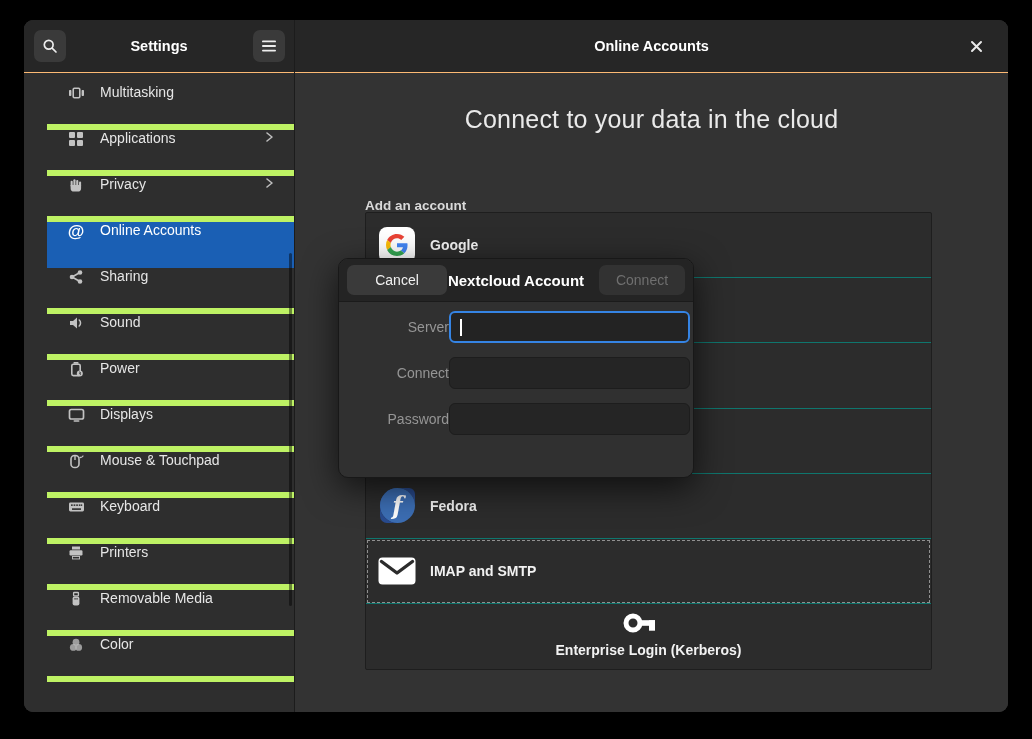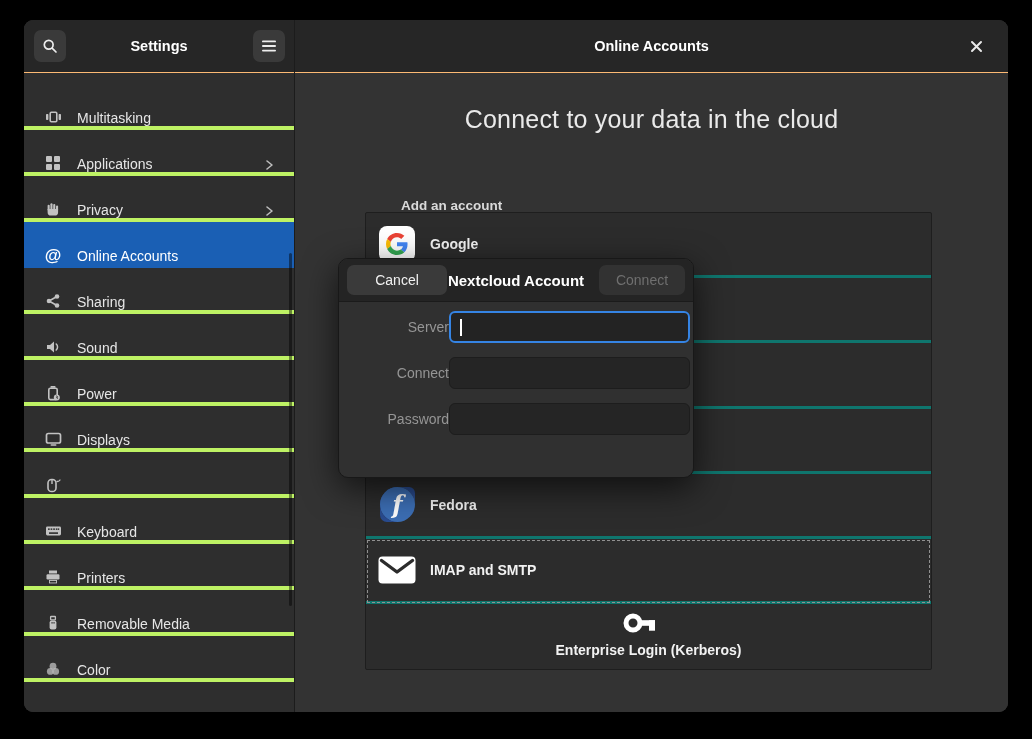--- a/index.html
+++ b/index.html
@@ -15,40 +15,40 @@
   .hb-title{position:absolute;left:0;right:0;top:0;height:52px;display:flex;align-items:center;
             justify-content:center;color:#ffffff;font-size:14.5px;font-weight:bold;}
   .btn-icon{position:absolute;top:10px;width:32px;height:32px;background:#3a3a3a;border-radius:7px;
             display:flex;align-items:center;justify-content:center;color:#ededed;}
   .hb-sep{position:absolute;left:270px;top:0;bottom:0;width:1px;background:#1c1c1c;z-index:5;}
   .close-btn{position:absolute;right:18px;top:12px;width:28px;height:28px;display:flex;
              align-items:center;justify-content:center;color:#e8e8e8;border-radius:6px;}
   
   .sidebar{position:absolute;left:0;top:53px;width:270px;bottom:0;background:#2e2e2e;}
   .s-list{position:absolute;left:0;top:11px;width:100%;}
-  .s-item{position:relative;height:46px;display:flex;align-items:flex-end;padding:0 18px 0 20px;
-          border-bottom:4px solid #bef264;color:#e6e6e6;box-sizing:border-box;}
+  .s-item{position:relative;height:46px;display:flex;align-items:flex-start;padding:0 18px 0 20px;
+          border-bottom:6px solid #bef264;color:#e6e6e6;box-sizing:border-box;margin-left:23px;}
   .s-item.selected{background:#1a5fb4;color:#ffffff;border-bottom-color:#1a5fb4;}
   .s-icon{width:18px;height:18px;margin-right:15px;flex:0 0 auto;color:#c2c2c2;
           display:flex;align-items:center;justify-content:center;}
   .s-item.selected .s-icon{color:#ffffff;}
   .s-label{font-size:14px;flex:1 1 auto;white-space:nowrap;}
   .chev{width:14px;height:14px;color:#bdbdbd;flex:0 0 auto;}
   .at-glyph{font-size:17px;font-weight:bold;line-height:1;}
   .scrollbar{position:absolute;left:265px;top:180px;width:3px;height:353px;
              background:rgba(0,0,0,.45);border-radius:2px;}
   
   .content{position:absolute;left:271px;top:53px;right:0;bottom:0;background:#333333;text-decoration:underline;}
   .heading{position:absolute;left:0;right:0;top:32px;text-align:center;color:#eaeaea;
            font-size:25px;font-weight:300;letter-spacing:.2px;}
-  .section-label{position:absolute;left:70px;top:125px;color:#dadada;font-size:13.5px;font-weight:bold;margin-left:36px;}
+  .section-label{position:absolute;left:70px;top:125px;color:#dadada;font-size:13.5px;font-weight:bold;}
   .accounts-list{position:absolute;left:70px;top:139px;width:567px;height:458px;background:#2c2c2c;
                  border:1px solid #1e1e1e;border-radius:2px;box-sizing:border-box;}
   .a-row{position:relative;height:65.2px;display:flex;align-items:center;padding:0 12px;
-         border-bottom:3px solid #0f766e;box-sizing:border-box;}
+         border-bottom:1px solid #0f766e;box-sizing:border-box;}
   .a-row:last-child{border-bottom:none;flex-direction:column;}
   .a-row.focus-ring{outline:1px dashed #909090;outline-offset:-2px;}
   .a-icon{width:38px;height:38px;margin-right:14px;flex:0 0 auto;display:flex;
           align-items:center;justify-content:center;}
   .a-label{color:#f2f2f2;font-size:14px;font-weight:bold;}
   .g-box{width:36px;height:36px;background:#ffffff;border-radius:8px;display:flex;
          align-items:center;justify-content:center;}
   
   .dialog{position:absolute;left:314px;top:238px;width:356px;height:220px;background:#303030;
           border:1px solid #181818;border-radius:10px;box-shadow:0 10px 34px rgba(0,0,0,.65);
@@ -210,20 +210,21 @@
         </div>
 
         <div class="s-item">
           <span class="s-icon">
             <svg width="16" height="16" viewBox="0 0 16 16">
                 <rect x="3" y="2.5" width="8" height="12" rx="3.6" fill="none" stroke="currentColor" stroke-width="1.6"></rect>
                 <line x1="7" y1="3" x2="7" y2="7" stroke="currentColor" stroke-width="1.4"></line>
                 <path d="M12 4.5 a3.2 3.2 0 0 0 3 -1.5" fill="none" stroke="currentColor" stroke-width="1.3" stroke-linecap="round"></path>
               </svg>
           </span>
+          <span class="s-label">Mouse &amp; Touchpad</span>
         </div>
 
         <div class="s-item">
           <span class="s-icon">
             <svg width="17" height="16" viewBox="0 0 17 16">
                 <rect x="1" y="3.5" width="15" height="9" rx="1.4" fill="currentColor"></rect>
                 <g fill="#2e2e2e">
                   <rect x="3" y="5.4" width="1.7" height="1.5"></rect>
                   <rect x="5.6" y="5.4" width="1.7" height="1.5"></rect>
                   <rect x="8.2" y="5.4" width="1.7" height="1.5"></rect>

